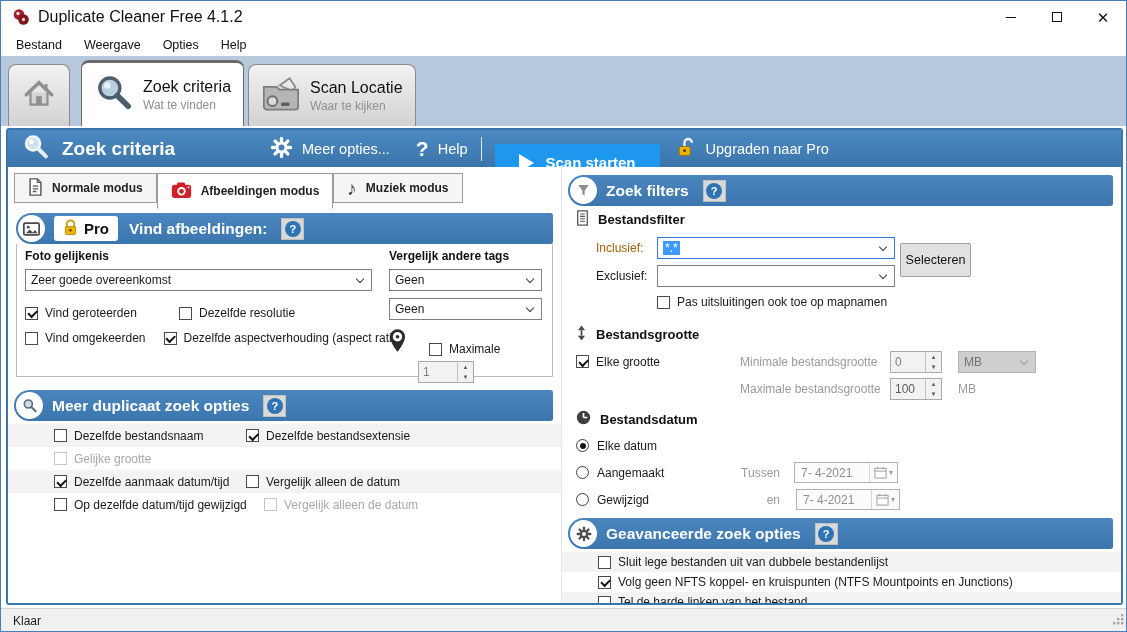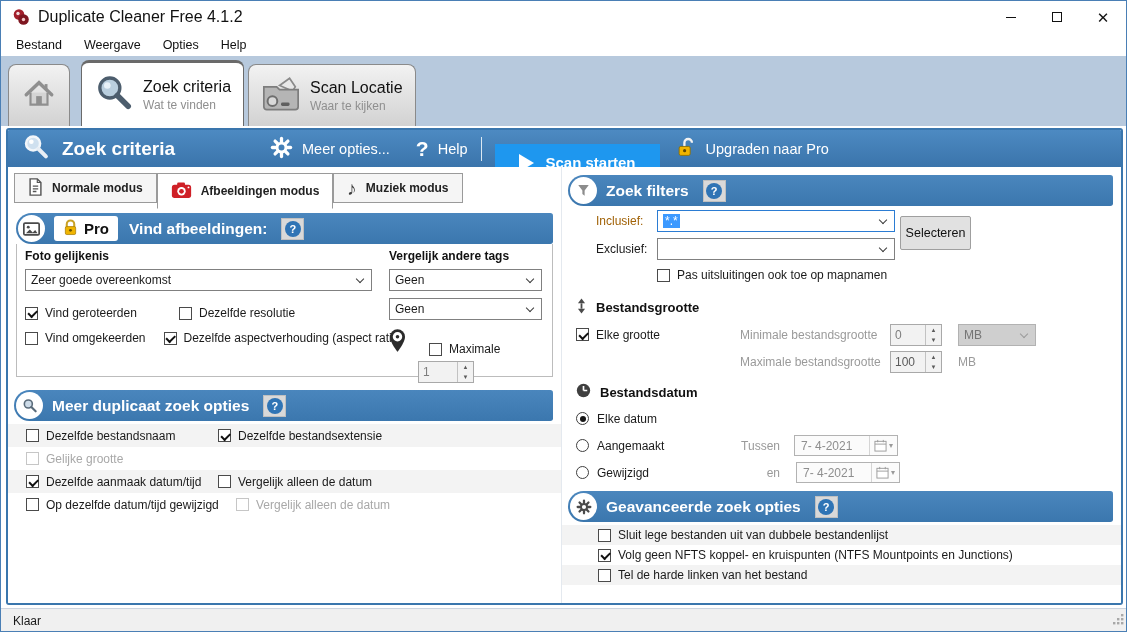--- a/index.html
+++ b/index.html
@@ -100,21 +100,21 @@
   
   .fi-section { margin:4px 8px 0 8px; }
   .fi-body { border:1px solid #bcbcbc; border-top:none; position:relative; height:133px; padding:5px 8px; }
   .probadge { background:#fff; border-radius:3px; height:25px; display:flex; align-items:center; gap:6px;
     padding:0 9px; margin-right:11px; }
   .probadge .ptext { color:#111; font-weight:bold; font-size:15px; }
   .fi-col-l { position:absolute; left:8px; top:5px; width:352px; }
   .fi-col-r { position:absolute; left:372px; top:5px; width:153px; }
   .blbl { font-weight:bold; font-size:12px; color:#111; margin-bottom:6px; }
   .mo-rows { margin-top:3px; }
-  .mo-row { height:23px; display:flex; align-items:center; padding-left:18px; gap:14px; }
+  .mo-row { height:23px; display:flex; align-items:center; padding-left:46px; gap:14px; }
   .mo-first { width:178px; }
   .mo-first-w { width:196px; }
   
   .rp-pad { padding:8px 8px 0 6px; }
   .ff-rows { position:relative; height:88px; }
   .adv-row { height:20px; display:flex; align-items:center; padding-left:36px; }
   .sz-row { height:27px; display:flex; align-items:center; padding-left:14px; }
   .dt-row { height:27px; display:flex; align-items:center; padding-left:14px; }
   
   .statusbar { position:absolute; left:0; top:607px; width:1127px; height:24px; background:#f0f0f0;
@@ -425,20 +425,32 @@
                 <path d="M3 2.5 h14 l-5.5 7.5 v7 l-3 -2.2 v-4.8 z" fill="#8c8c8c"></path>
               </svg>
           </span>
           <span class="ptitle">Zoek filters</span>
           <span class="qbtn">
               <span class="qc">?</span>
             </span>
         </div>
       </div>
 
+      <div class="subhead">
+        <span>
+          <svg width="13" height="16" viewBox="0 0 16 20">
+              <path d="M2 1 h12 v18 h-12 z" fill="#fff" stroke="#555" stroke-width="1.6"></path>
+              <line x1="5" y1="5" x2="11" y2="5" stroke="#555" stroke-width="1.4"></line>
+              <line x1="5" y1="8" x2="11" y2="8" stroke="#555" stroke-width="1.4"></line>
+              <line x1="5" y1="11" x2="11" y2="11" stroke="#555" stroke-width="1.4"></line>
+              <line x1="5" y1="14" x2="11" y2="14" stroke="#555" stroke-width="1.4"></line>
+            </svg>
+        </span>
+        <span class="sh">Bestandsfilter</span>
+      </div>
       <div class="ff-rows">
         <span class="graylbl" style="position:absolute; left:34px; top:8px; color:#a16207;">Inclusief:</span>
         <div class="combo focused" style="position:absolute; left:95px; top:4px; width:238px;">
           <span class="sel-hl">*.*</span>
           <span class="chev"></span>
         </div>
         <div class="pushbtn" style="position:absolute; left:338px; top:10px; width:71px; height:34px;">
           <span>Selecteren</span>
         </div>
         <span class="graylbl" style="position:absolute; left:34px; top:36px; color:#1a1a1a;">Exclusief:</span>

